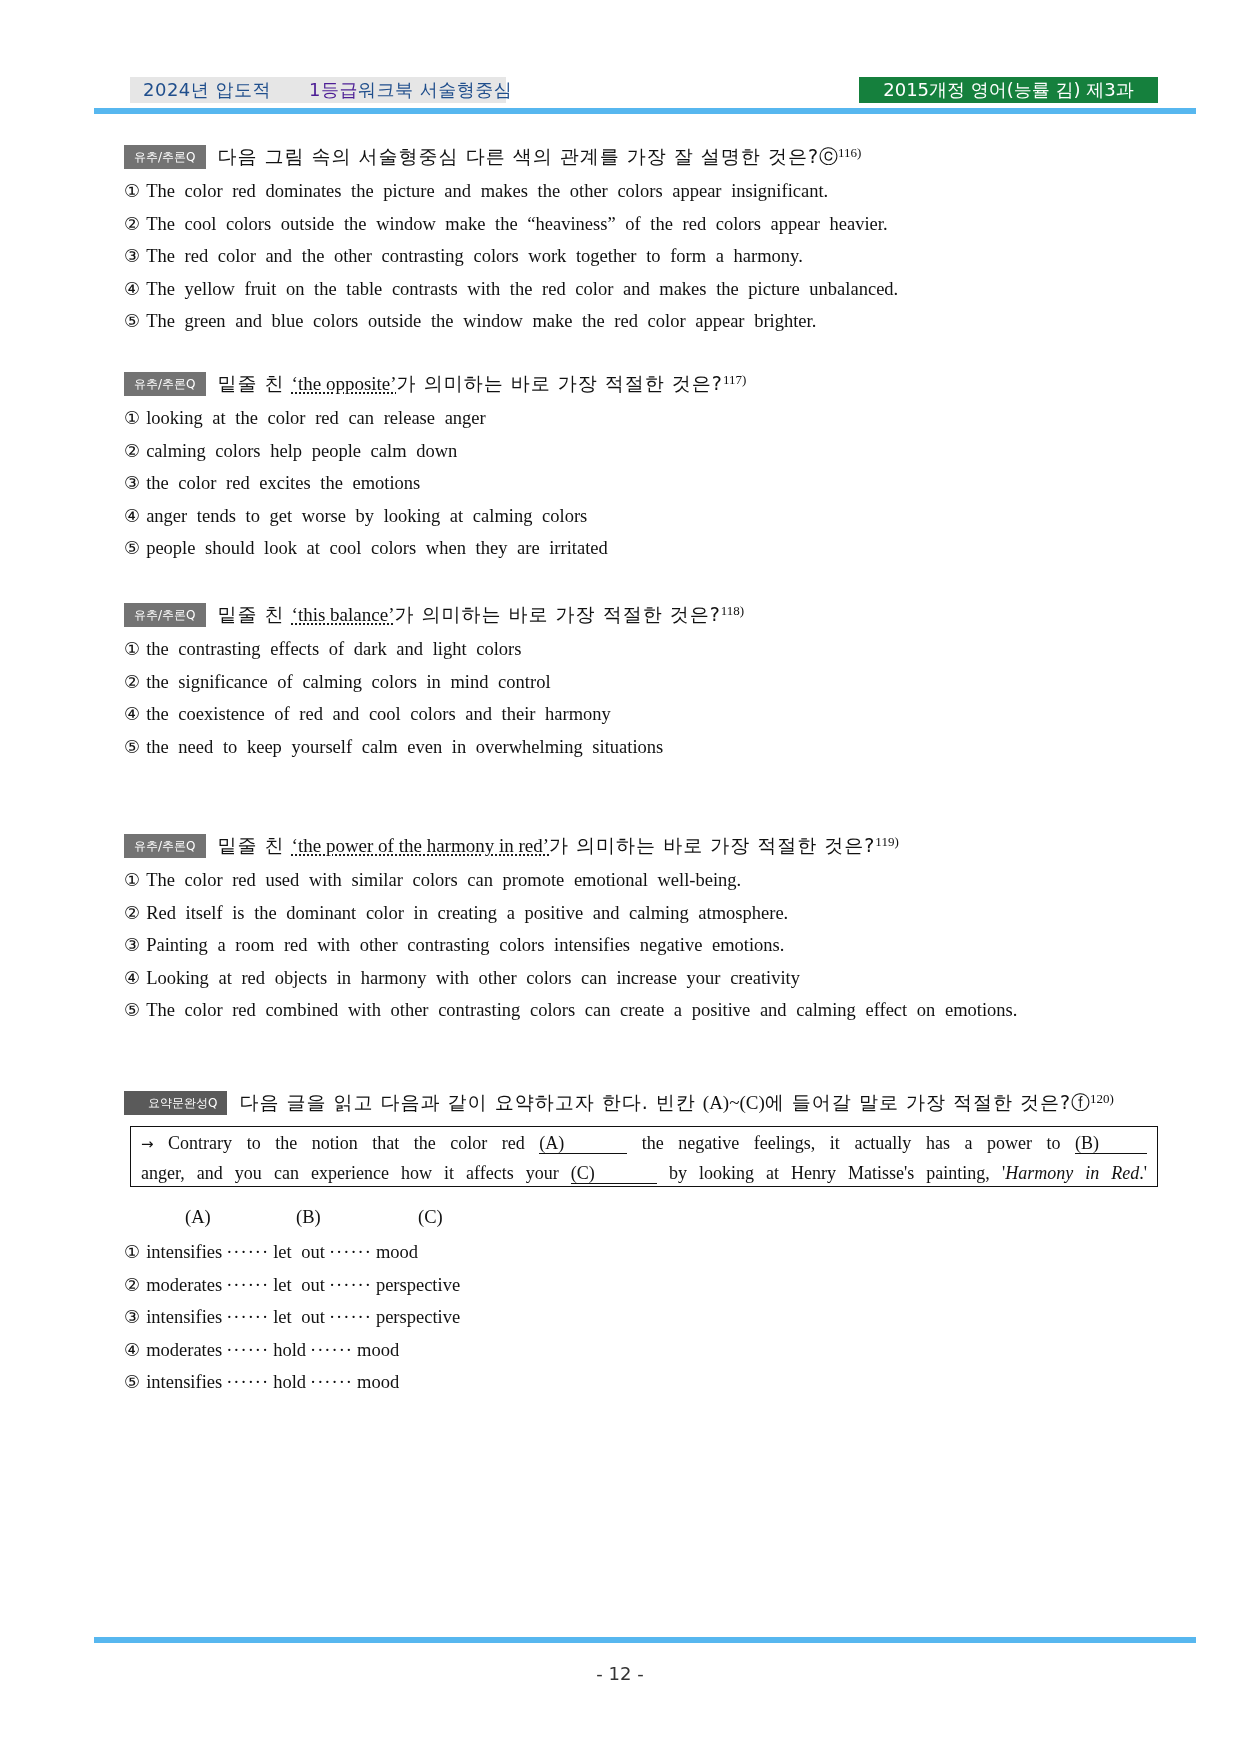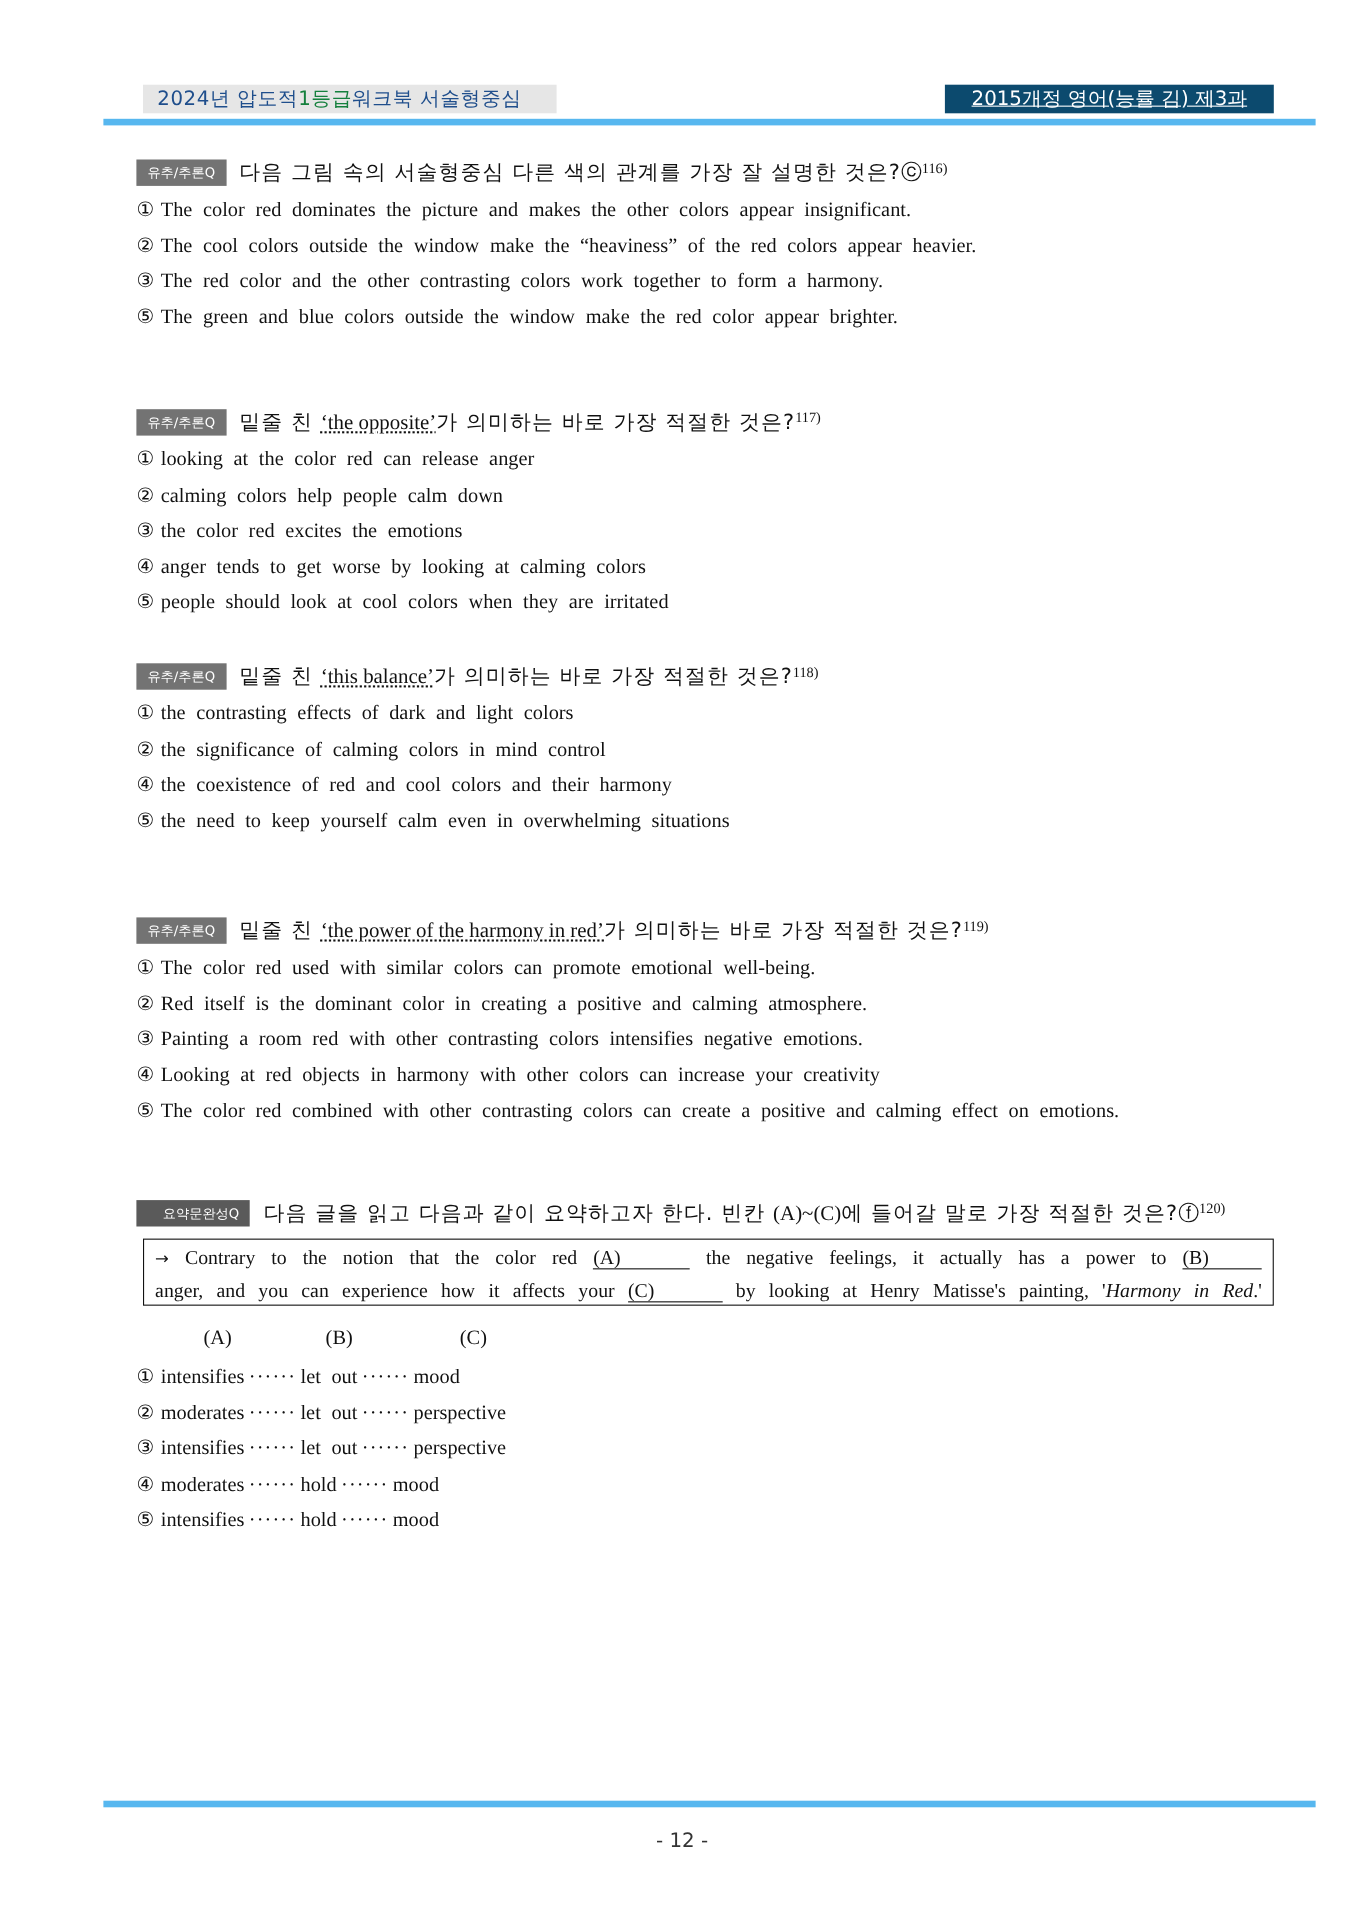--- a/index.html
+++ b/index.html
@@ -7,26 +7,26 @@
     width: 1240px; height: 1752px; position: relative; overflow: hidden;
     font-family: "Liberation Serif", "DejaVu Serif", serif; color: #111;
   }
   .hdr-left {
     position: absolute; left: 130px; top: 77px; width: 376px; height: 26px;
     background: #e6e6e6; color: #1f4e8c;
     font-family: "DejaVu Sans", "Liberation Sans", sans-serif; font-size: 18px;
     line-height: 26px; padding-left: 13px; box-sizing: border-box; letter-spacing: 0.5px;
     white-space: nowrap;
   }
-  .hdr-left .red { color: #15803d; }
+  .hdr-left .red { color: #4c1d95; margin-left: 38px; }
   .hdr-right {
     position: absolute; left: 859px; top: 77px; width: 299px; height: 26px;
-    background: #0c4a6e; color: #ffffff;
+    background: #15803d; color: #ffffff;
     font-family: "DejaVu Sans", "Liberation Sans", sans-serif; font-size: 18px;
-    line-height: 26px; text-align: center; white-space: nowrap; text-decoration: underline;
+    line-height: 26px; text-align: center; white-space: nowrap;
   }
   .topbar { position: absolute; left: 94px; top: 108px; width: 1102px; height: 6px; background: #57b7ef; }
   .botbar { position: absolute; left: 94px; top: 1637px; width: 1102px; height: 6px; background: #57b7ef; }
   .pageno {
     position: absolute; left: 0; width: 1240px; top: 1663px; text-align: center;
     font-family: "DejaVu Sans", "Liberation Sans", sans-serif; font-size: 18px; color: #333;
   }
   .q { position: absolute; left: 124px; }
   .q-head { display: flex; align-items: center; height: 32px; }
   .tag {
@@ -66,20 +66,21 @@
 
 <div class="q" style="top:141px;">
   <div class="q-head">
     <span class="tag">유추/추론Q</span>
     <span class="q-title"><span>다음 그림 속의 서술형중심 다른 색의 관계를 가장 잘 설명한 것은?</span><span class="en">ⓒ</span><sup>116)</sup></span>
   </div>
   <div class="opts">
     <div class="opt"><span class="num">①</span><span>The color red dominates the picture and makes the other colors appear insignificant.</span></div>
     <div class="opt"><span class="num">②</span><span>The cool colors outside the window make the “heaviness” of the red colors appear heavier.</span></div>
     <div class="opt"><span class="num">③</span><span>The red color and the other contrasting colors work together to form a harmony.</span></div>
+    <div class="opt"><span class="num">④</span><span>The yellow fruit on the table contrasts with the red color and makes the picture unbalanced.</span></div>
     <div class="opt"><span class="num">⑤</span><span>The green and blue colors outside the window make the red color appear brighter.</span></div>
   </div>
 </div>
 
 <div class="q" style="top:368px;">
   <div class="q-head">
     <span class="tag">유추/추론Q</span>
     <span class="q-title"><span>밑줄 친 </span><span class="en ul">‘the opposite’</span><span>가 의미하는 바로 가장 적절한 것은?</span><sup>117)</sup></span>
   </div>
   <div class="opts">

